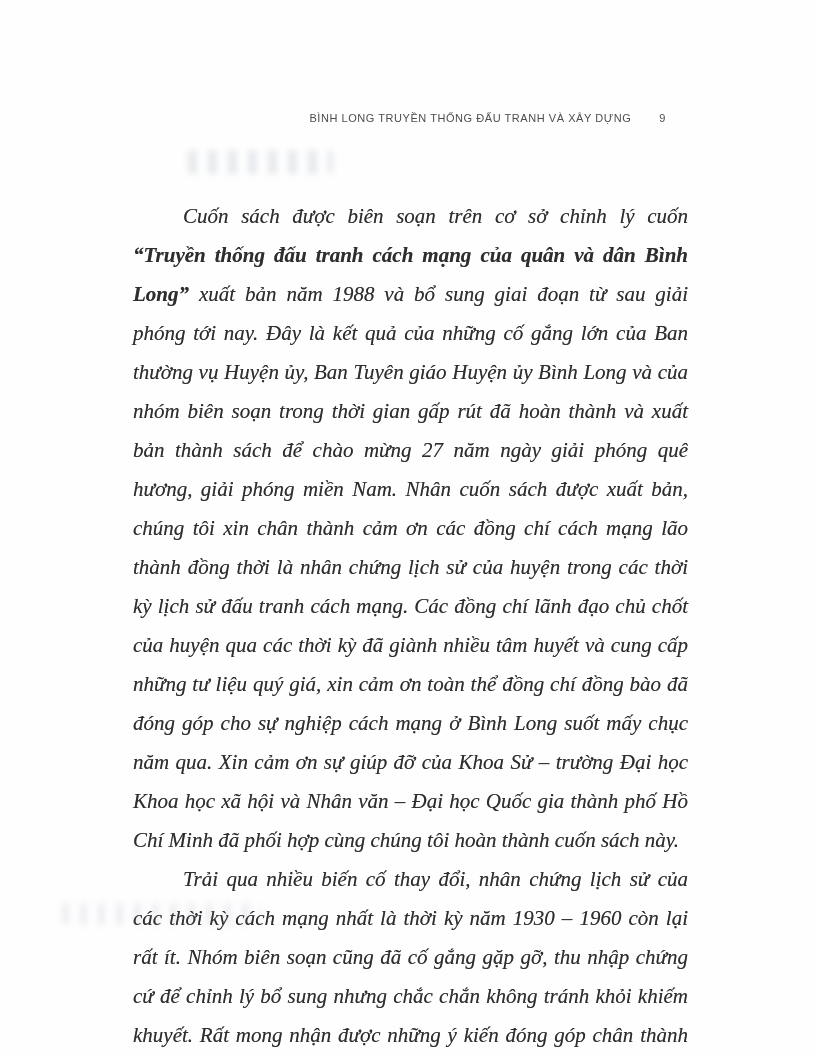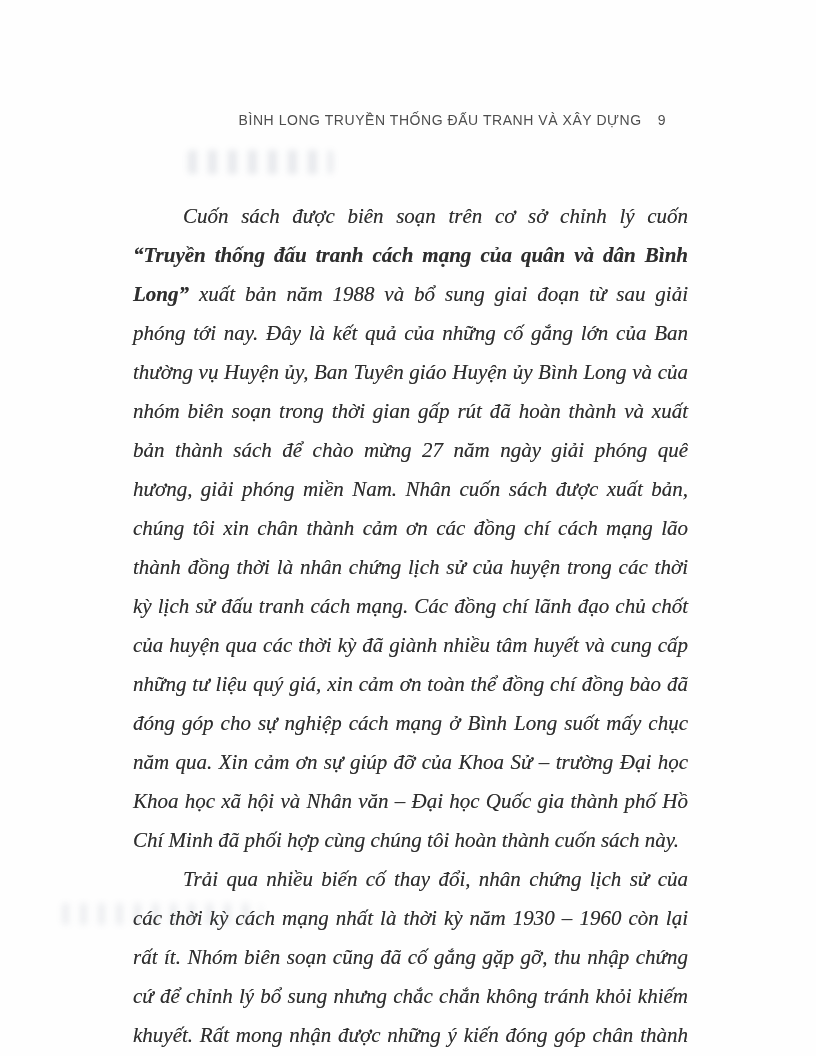--- a/index.html
+++ b/index.html
@@ -20,25 +20,25 @@
 
   
   .header {
     position: absolute;
     top: 112px;
     left: 133px;
     width: 555px;
     display: flex;
     justify-content: flex-end;
     align-items: baseline;
-    gap: 16px;
+    gap: 28px;
     padding-right: 22px;
     box-sizing: border-box;
     font-family: "Liberation Sans", sans-serif;
-    font-size: 14px;
+    font-size: 11px;
     font-weight: 400;
     letter-spacing: 0.55px;
     color: var(--header-ink, #4d4d4d);
     white-space: nowrap;
   }
   .page-number { color: var(--header-ink, #4d4d4d); }
 
   
   .body {
     position: absolute;

